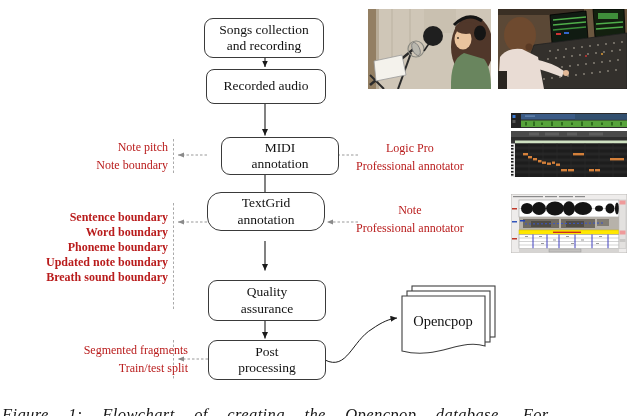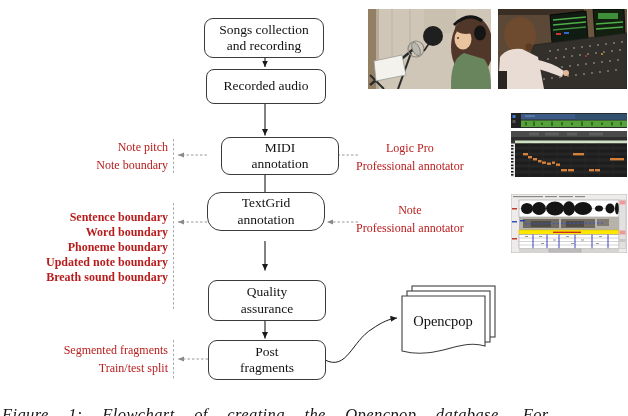--- a/index.html
+++ b/index.html
@@ -58,30 +58,30 @@
   <div class="box" style="left:204px;top:18px;width:118px;height:38px;">Songs collection
 and recording</div>
   <div class="box square" style="left:206px;top:69px;width:118px;height:33px;">Recorded audio</div>
   <div class="box" style="left:221px;top:137px;width:116px;height:36px;">MIDI
 annotation</div>
   <div class="box" style="left:207px;top:192px;width:116px;height:37px;border-radius:14px;">TextGrid
 annotation</div>
   <div class="box" style="left:208px;top:260px;width:116px;height:39px;margin-top:20px;">Quality
 assurance</div>
   <div class="box" style="left:208px;top:340px;width:116px;height:38px;">Post
-fragments</div>
+processing</div>
 
   <div class="ann left" style="top:138px;">Note pitch
 Note boundary</div>
   <div class="ann left" style="top:210px;line-height:15px;font-weight:bold;">Sentence boundary
 Word boundary
 Phoneme boundary
 Updated note boundary
 Breath sound boundary</div>
-  <div class="ann left" style="top:341px;">Segmented fragments
+  <div class="ann left" style="top:341px;padding-left:20px;">Segmented fragments
 Train/test split</div>
 
   <div class="ann right" style="top:139px;">Logic Pro
 Professional annotator</div>
   <div class="ann right" style="top:201px;">Note
 Professional annotator</div>
 
   <svg class="media" style="left:368px;top:9px;" width="123" height="80" viewBox="0 0 123 80">
     <rect width="123" height="80" fill="#cfc6b7"></rect>
     <rect x="0" y="0" width="8" height="80" fill="#937f63"></rect>

